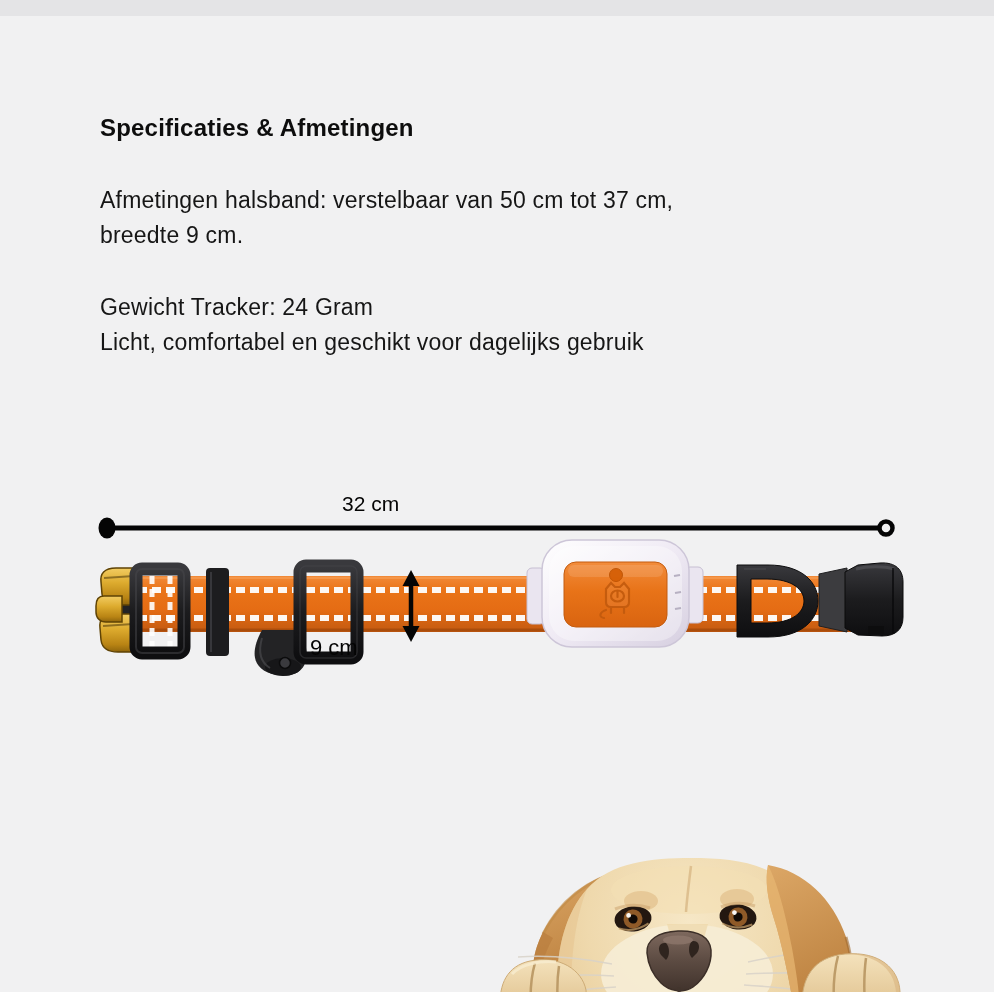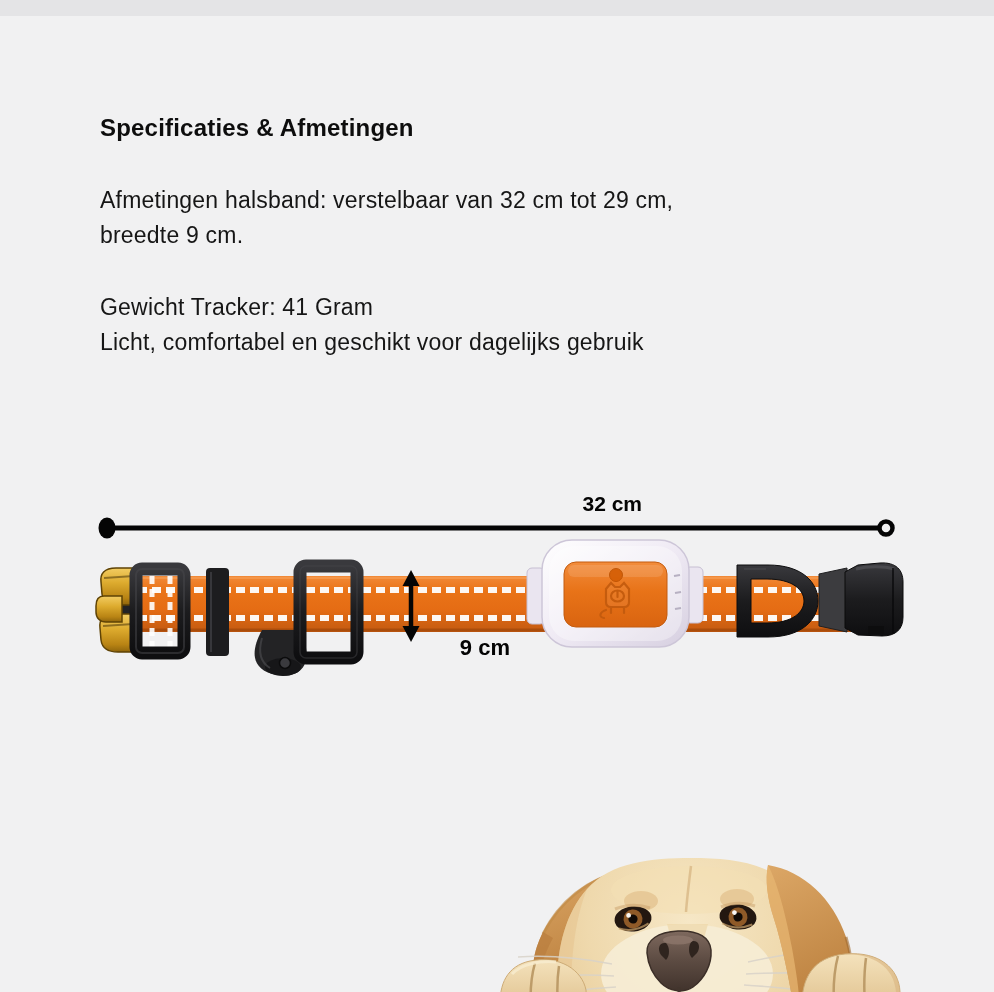--- a/index.html
+++ b/index.html
@@ -13,21 +13,21 @@
     position:absolute; left:100px; top:98px;
     font-size:24px; font-weight:700; letter-spacing:.2px; color:#0d0d0d;
   }
   .para {
     position:absolute; left:100px; width:760px;
     font-size:23px; line-height:35px; letter-spacing:.2px; color:#161616;
   }
   .para-dimensions { top:167px; }
   .para-weight { top:274px; }
   .measure-label {
-    position:absolute; text-align:right; font-weight:700; color:#040404;
+    position:absolute; text-align:left; font-weight:400; color:#040404;
   }
   .label-length { left:342px; top:476px; width:300px; font-size:21px; }
   .label-width  { left:310px; top:619px; width:200px; font-size:22px; }
 </style>
 </head>
 <body>
 
 <div class="canvas">
 
   <svg class="art" viewBox="0 0 994 992" aria-hidden="true">
@@ -258,25 +258,25 @@
     <g>
       <path d="M 411,566 L 411,614" stroke="#050505" stroke-width="4.5"></path>
       <polygon points="411,554 402.5,570 419.5,570" fill="#050505"></polygon>
       <polygon points="411,626 402.5,610 419.5,610" fill="#050505"></polygon>
     </g>
   </svg>
 
   <div class="title">Specificaties &amp; Afmetingen</div>
 
   <div class="para para-dimensions">
-    <div>Afmetingen halsband: verstelbaar van 32 cm tot 29 cm,</div>
+    <div>Afmetingen halsband: verstelbaar van 50 cm tot 37 cm,</div>
     <div>breedte 9 cm.</div>
   </div>
 
   <div class="para para-weight">
-    <div>Gewicht Tracker: 41 Gram</div>
+    <div>Gewicht Tracker: 24 Gram</div>
     <div>Licht, comfortabel en geschikt voor dagelijks gebruik</div>
   </div>
 
   <div class="measure-label label-length">32 cm</div>
   <div class="measure-label label-width">9 cm</div>
 
 </div>
 
 </body></html>

